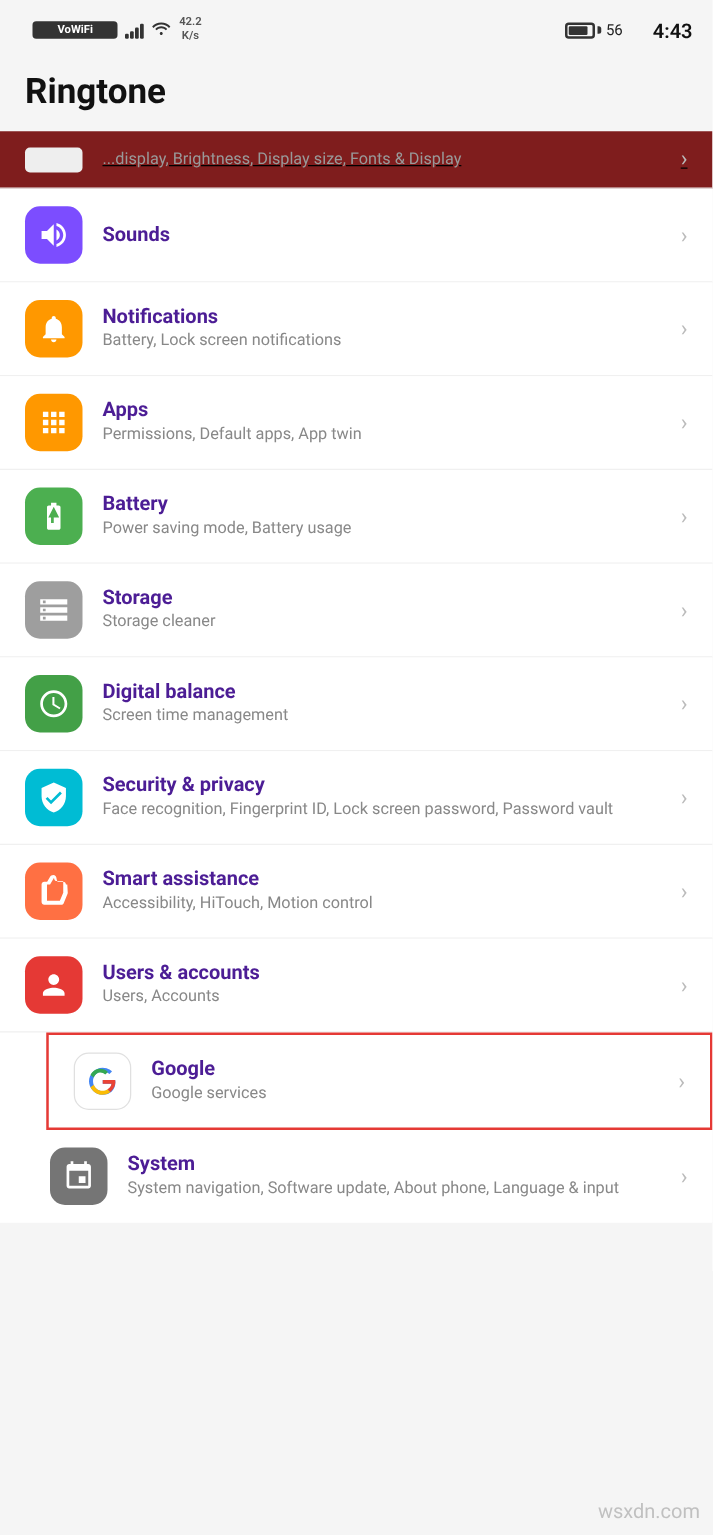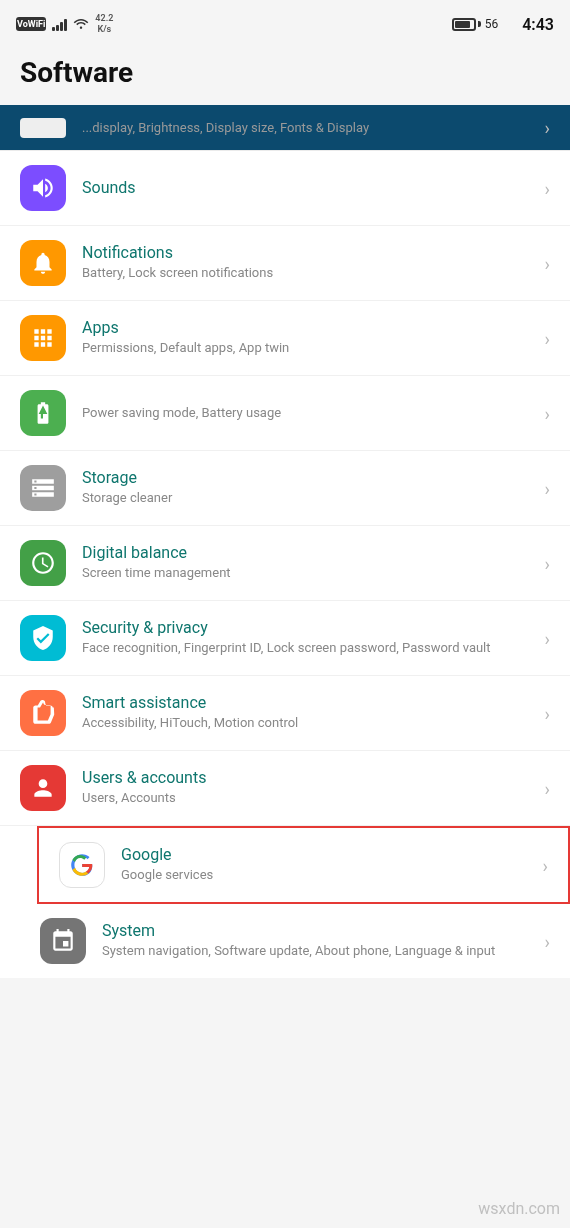--- a/index.html
+++ b/index.html
@@ -28,23 +28,24 @@
       gap: 6px;
       font-size: 12px;
       font-weight: 600;
       color: #222;
     }
 
     .vowifi-badge {
       background: #333;
       color: white;
       font-size: 9px;
-      padding: 2px 1px;
+      padding: 2px 20px;
       border-radius: 3px;
       font-weight: bold;
+      margin-left: 10px;
     }
 
     .signal-bars {
       display: flex;
       align-items: flex-end;
       gap: 1px;
       height: 14px;
     }
 
     .signal-bar {
@@ -119,26 +120,27 @@
     }
 
     .page-title {
       font-size: 28px;
       font-weight: 700;
       color: #111;
     }
 
     
     .partial-item {
-      background: #0c4a6e;
+      background: #7f1d1d;
       padding: 12px 20px;
       border-bottom: 1px solid #ebebeb;
       display: flex;
       align-items: center;
       justify-content: space-between;
+      text-decoration: underline;
     }
 
     .partial-text {
       font-size: 13px;
       color: #999;
       flex: 1;
       margin-left: 16px;
     }
 
     
@@ -177,22 +179,22 @@
       height: 26px;
     }
 
     .item-content {
       flex: 1;
       margin-left: 16px;
     }
 
     .item-title {
       font-size: 16px;
-      font-weight: 400;
-      color: #0f766e;
+      font-weight: 700;
+      color: #4c1d95;
       margin-bottom: 2px;
     }
 
     .item-subtitle {
       font-size: 13px;
       color: #888;
       line-height: 1.4;
     }
 
     .chevron {
@@ -249,21 +251,21 @@
         <div class="battery-fill"></div>
       </div>
       <div class="battery-tip"></div>
       <span style="font-size:12px; margin-left:2px;">56</span>
     </div>
     <span class="time-text">4:43</span>
   </div>
 </div>
 
 <div class="header">
-  <h1 class="page-title">Software</h1>
+  <h1 class="page-title">Ringtone</h1>
 </div>
 
 <div class="settings-list">
   <div class="partial-item">
     <div style="width:46px; height:20px; background:#eee; border-radius:4px;"></div>
     <span class="partial-text">...display, Brightness, Display size, Fonts &amp; Display</span>
     <span class="chevron">›</span>
   </div>
 
   <div class="settings-item">
@@ -305,20 +307,21 @@
     <span class="chevron">›</span>
   </div>
 
   <div class="settings-item">
     <div class="icon-wrapper bg-green">
       <svg viewBox="0 0 24 24" fill="white">
         <path d="M15.67 4H14V2h-4v2H8.33C7.6 4 7 4.6 7 5.33v15.33C7 21.4 7.6 22 8.33 22h7.33c.74 0 1.34-.6 1.34-1.33V5.33C17 4.6 16.4 4 15.67 4zm-1.67 9h-2v4h-2v-4H8l4-8 4 8h-2z"></path>
       </svg>
     </div>
     <div class="item-content">
+      <div class="item-title">Battery</div>
       <div class="item-subtitle">Power saving mode, Battery usage</div>
     </div>
     <span class="chevron">›</span>
   </div>
 
   <div class="settings-item">
     <div class="icon-wrapper bg-gray">
       <svg viewBox="0 0 24 24" fill="white">
         <path d="M2 20h20v-4H2v4zm2-3h2v2H4v-2zM2 4v4h20V4H2zm4 3H4V5h2v2zm-4 7h20v-4H2v4zm2-3h2v2H4v-2z"></path>
       </svg>

